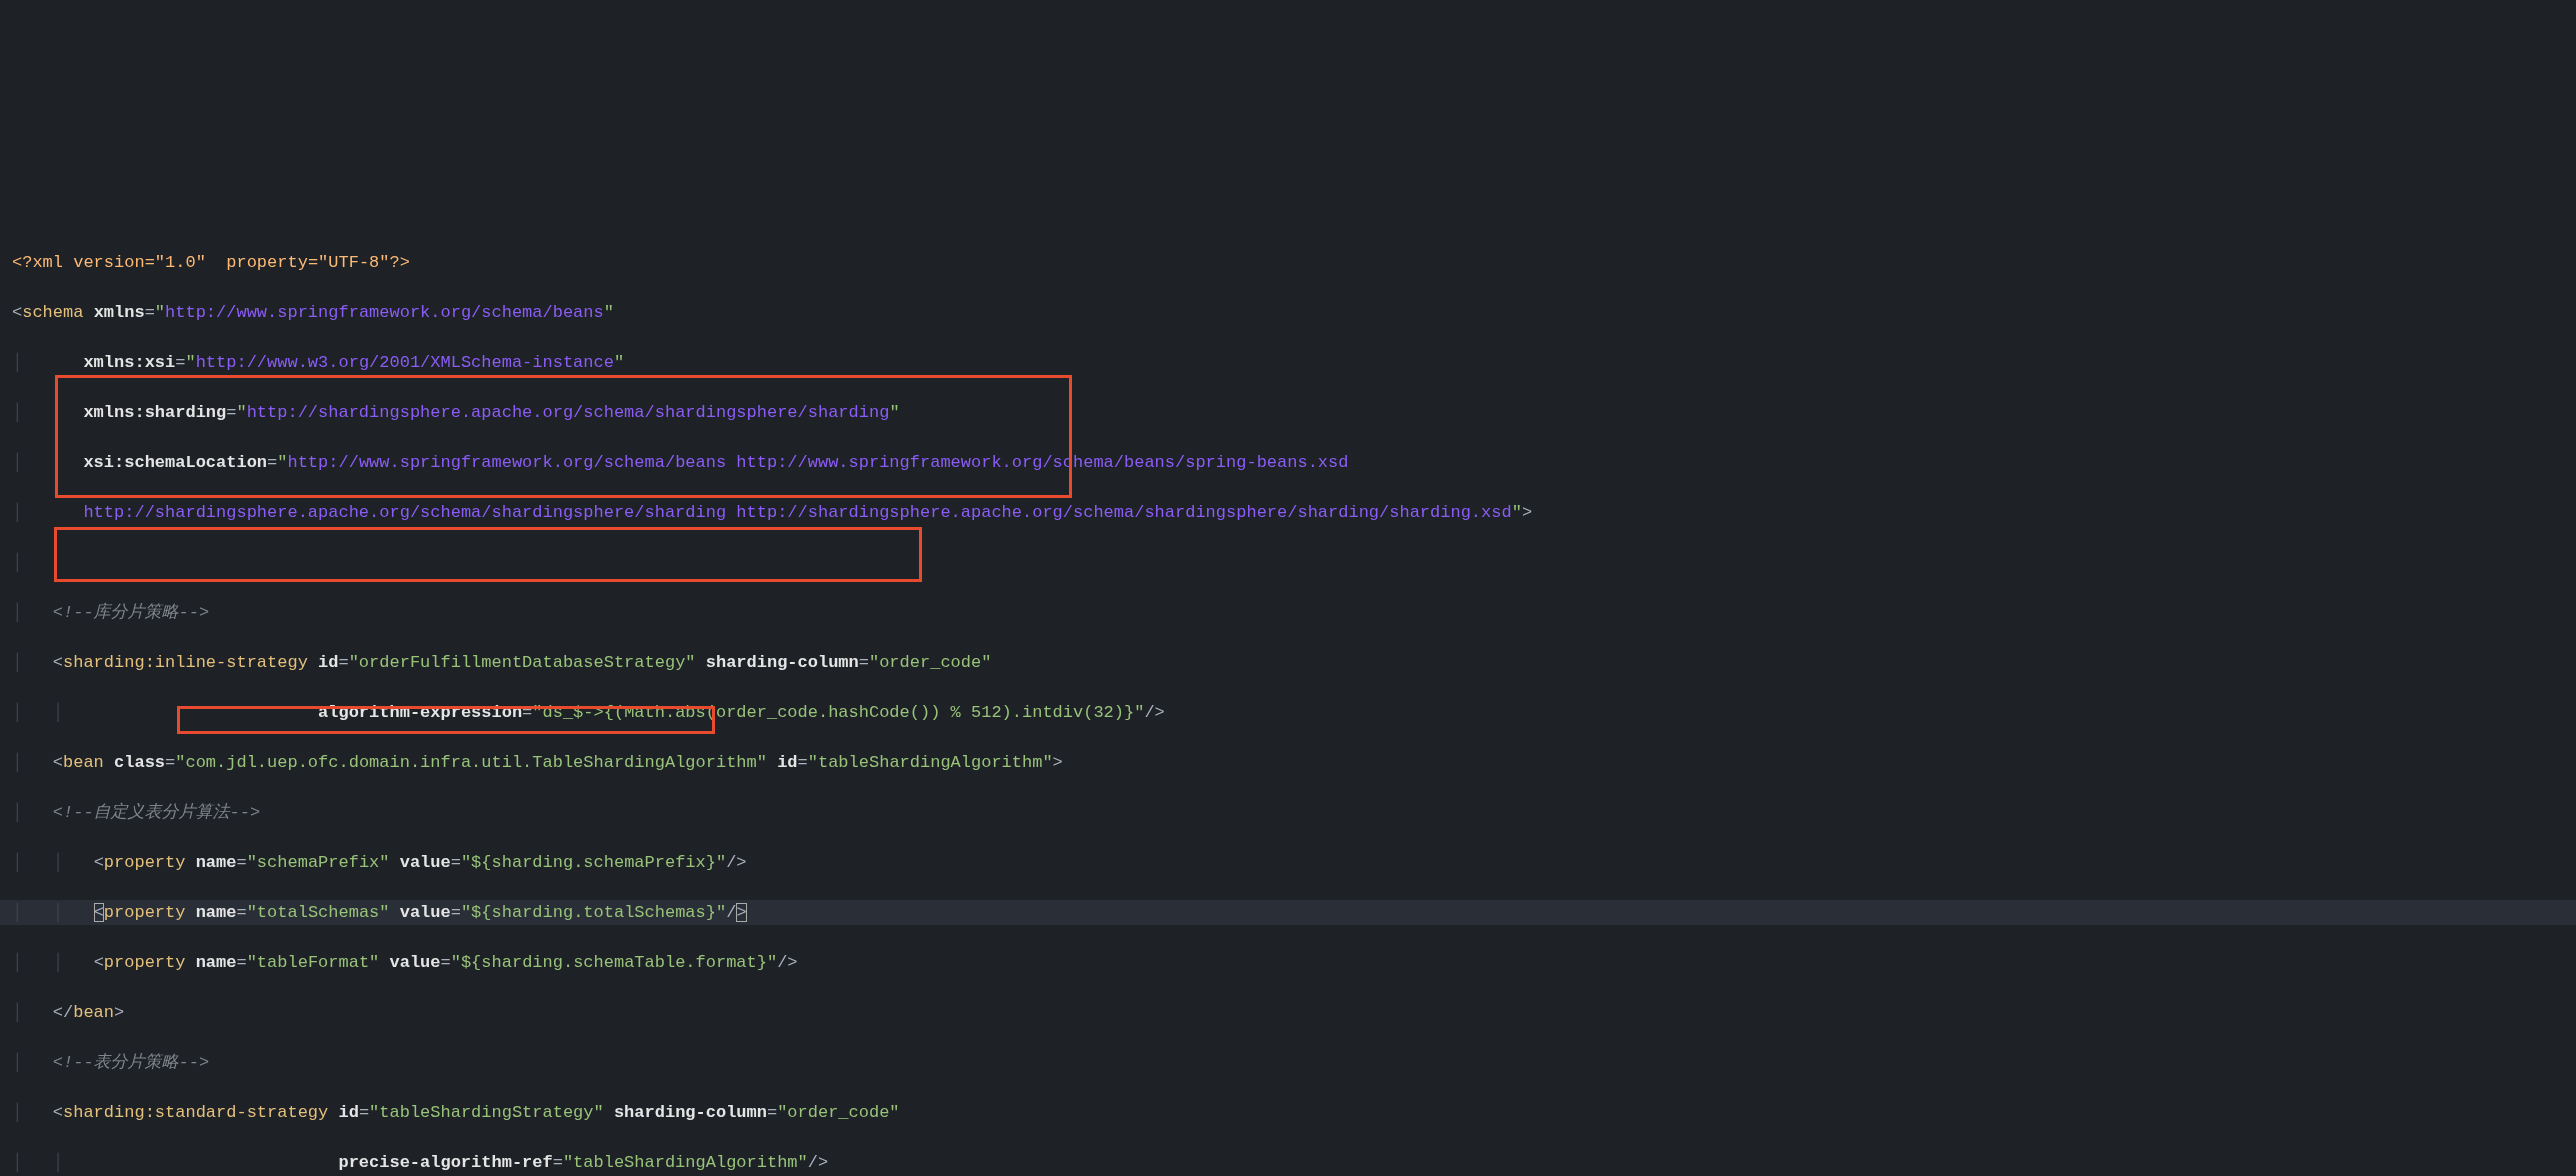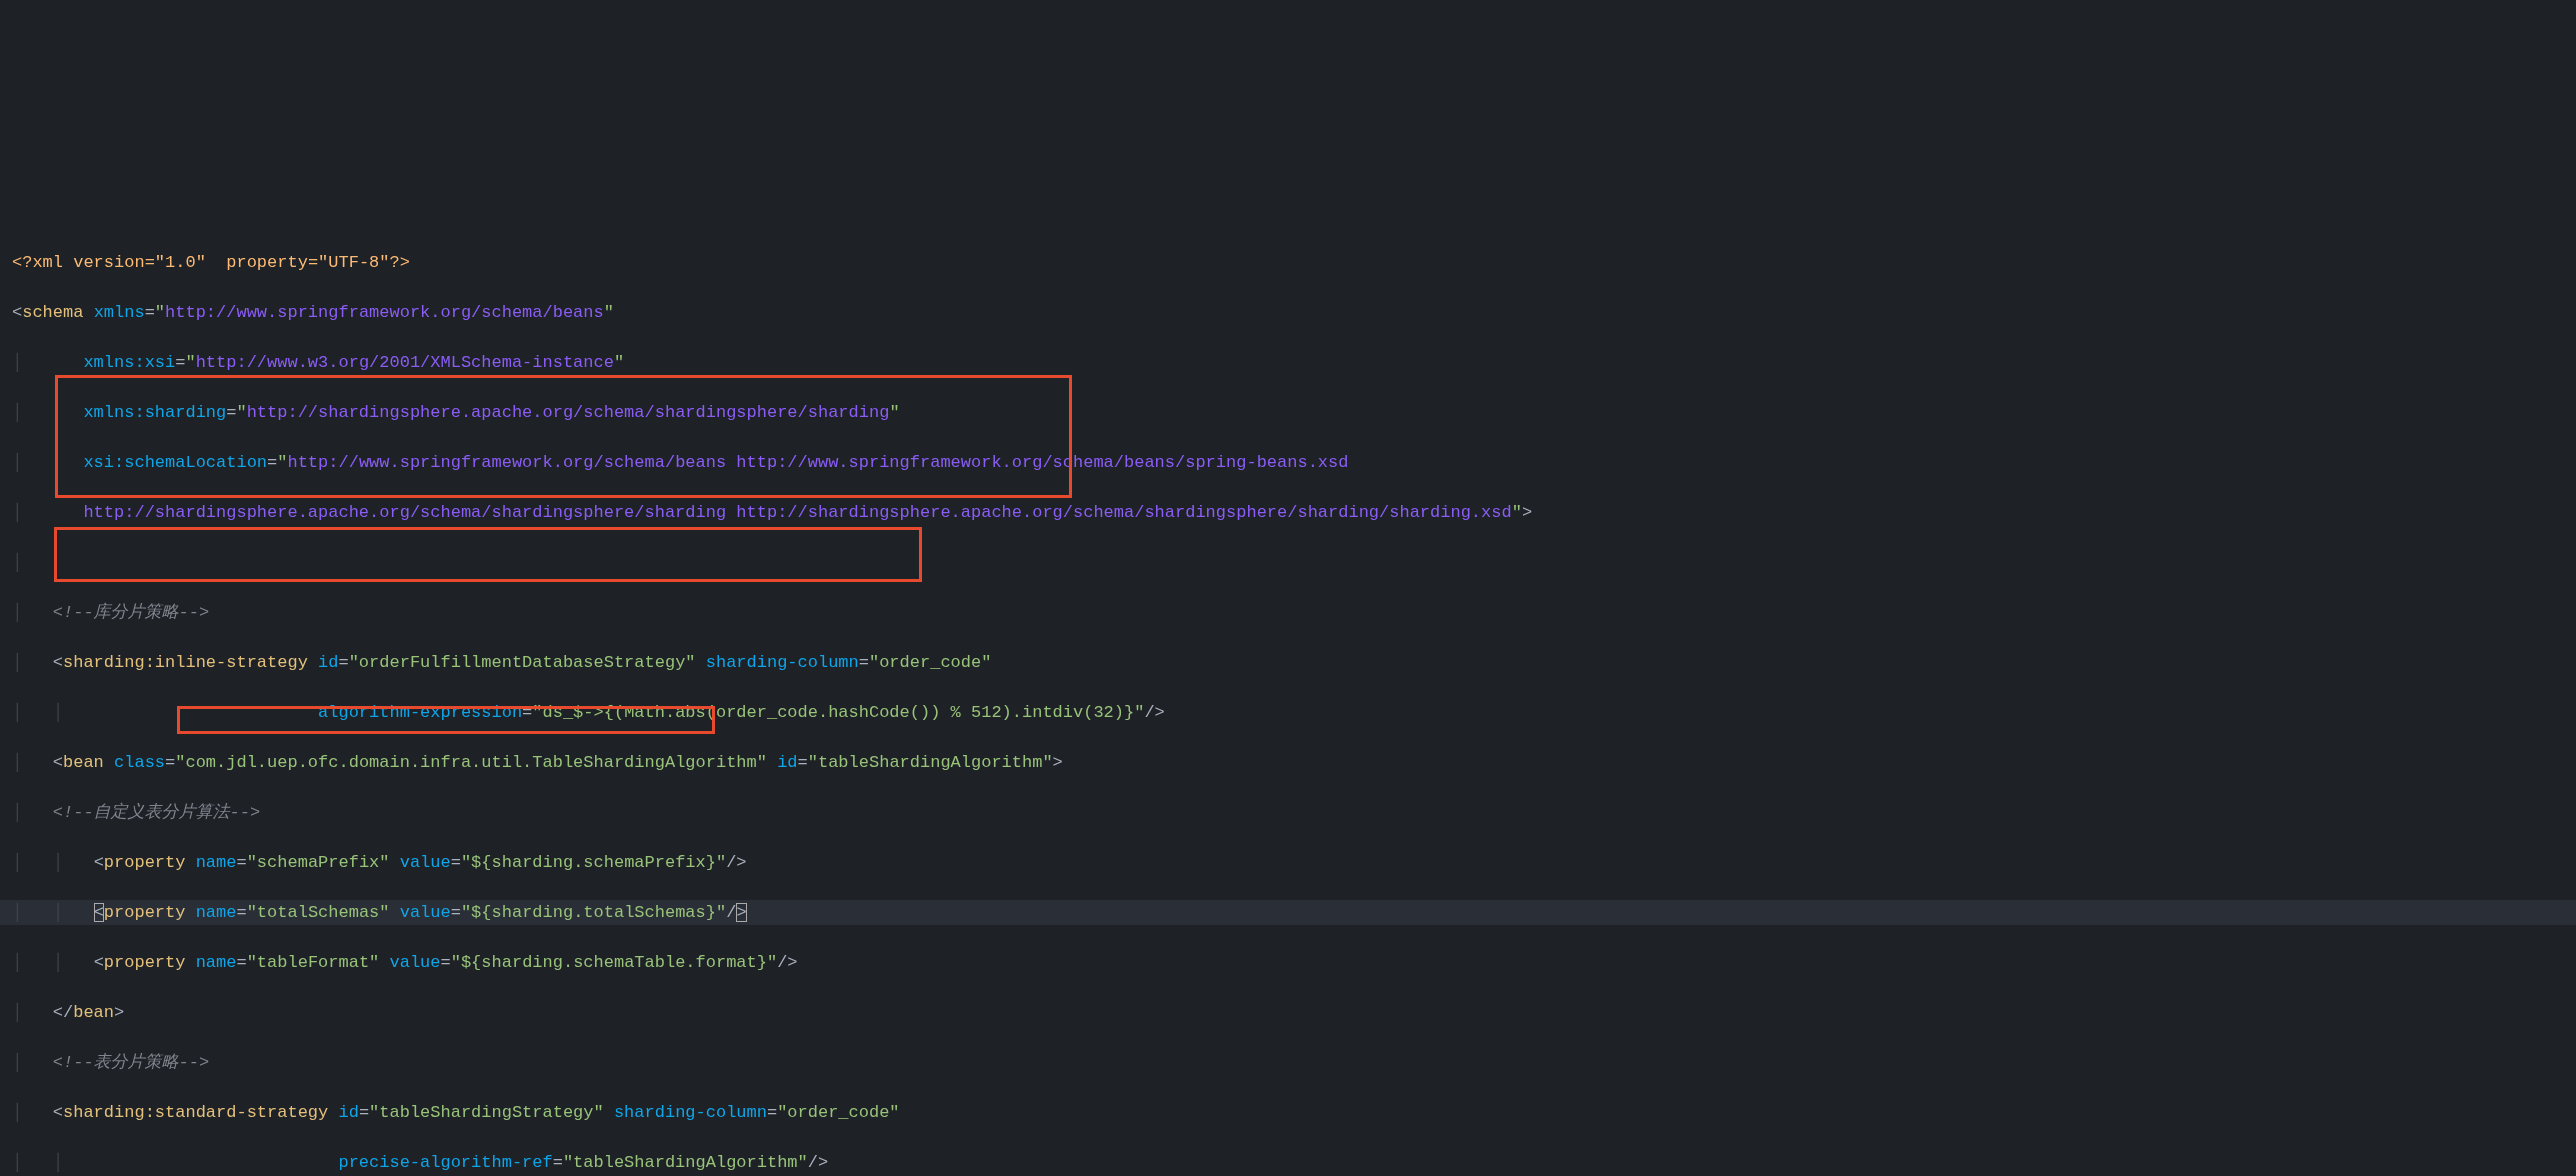--- a/index.html
+++ b/index.html
@@ -10,21 +10,21 @@
   line-height: 25px;
   color: #a0a8b4;
   white-space: pre;
   overflow-x: auto;
   padding: 0 0 8px 0;
 }
 .editor { position: relative; }
 .line { display: block; padding-left: 12px; }
 .line.hl { background: #2a2e36; }
 .tag { color: #e5c07b; }
-.attr { color: #0ea5e9; }
+.attr { color: #e5e5e5; font-weight: bold; }
 .str { color: #98c379; }
 .url { color: #8b5cf6; }
 .cmt { color: #7f848e; font-style: italic; }
 .punc { color: #abb2bf; }
 .gray { color: #fdba74; }
 
 .guide { color: #3e4451; }
 .box-cursor {
   outline: 1px solid #aaa;
   outline-offset: -1px;

